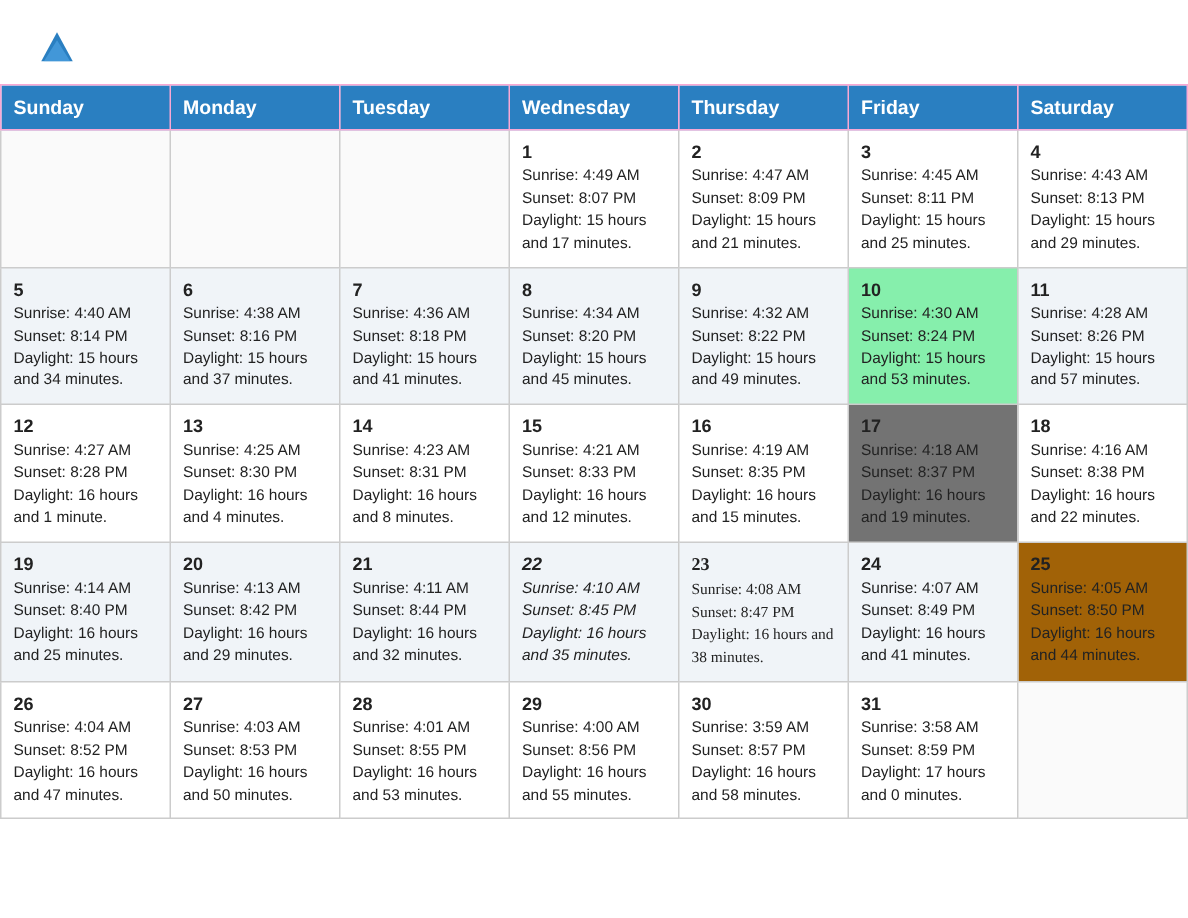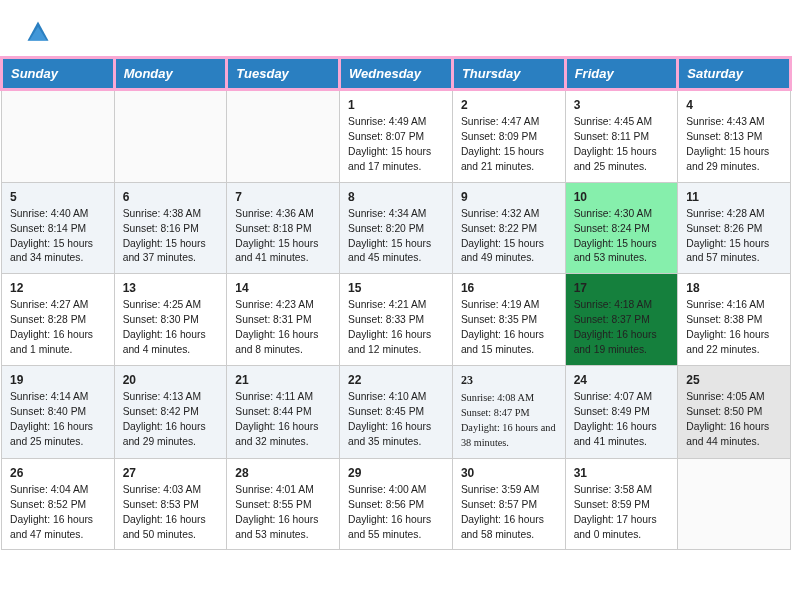--- a/index.html
+++ b/index.html
@@ -56,22 +56,21 @@
       border: 1px solid #bbb;
       margin: 0;
     }
     .calendar-table th {
       background: #2a7fc1;
       color: #fff;
       font-size: 13px;
       font-weight: bold;
       text-align: left;
       padding: 7px 8px;
-      border: 3px solid #f9a8d4;
-      font-style: italic;
+      border: 1px solid #f9a8d4;
     }
     .calendar-table td {
       vertical-align: top;
       padding: 7px 8px;
       border: 1px solid #ccc;
       font-size: 10.5px;
       color: #222;
       width: 113px;
       min-height: 80px;
       background: #fff;
@@ -196,21 +195,21 @@
           <div class="day-info">Sunrise: 4:23 AM<br>Sunset: 8:31 PM<br>Daylight: 16 hours and 8 minutes.</div>
         </td>
         <td style="background: rgb(255, 255, 255);">
           <span class="day-number">15</span>
           <div class="day-info">Sunrise: 4:21 AM<br>Sunset: 8:33 PM<br>Daylight: 16 hours and 12 minutes.</div>
         </td>
         <td style="background: rgb(255, 255, 255);">
           <span class="day-number">16</span>
           <div class="day-info">Sunrise: 4:19 AM<br>Sunset: 8:35 PM<br>Daylight: 16 hours and 15 minutes.</div>
         </td>
-        <td style="background: #15803d;">
+        <td style="background: #737373;">
           <span class="day-number">17</span>
           <div class="day-info">Sunrise: 4:18 AM<br>Sunset: 8:37 PM<br>Daylight: 16 hours and 19 minutes.</div>
         </td>
         <td style="background: rgb(255, 255, 255);">
           <span class="day-number">18</span>
           <div class="day-info">Sunrise: 4:16 AM<br>Sunset: 8:38 PM<br>Daylight: 16 hours and 22 minutes.</div>
         </td>
       </tr>
       <tr>
         <td style="background: rgb(240, 244, 248);">
@@ -218,33 +217,33 @@
           <div class="day-info">Sunrise: 4:14 AM<br>Sunset: 8:40 PM<br>Daylight: 16 hours and 25 minutes.</div>
         </td>
         <td style="background: rgb(240, 244, 248);">
           <span class="day-number">20</span>
           <div class="day-info">Sunrise: 4:13 AM<br>Sunset: 8:42 PM<br>Daylight: 16 hours and 29 minutes.</div>
         </td>
         <td style="background: rgb(240, 244, 248);">
           <span class="day-number">21</span>
           <div class="day-info">Sunrise: 4:11 AM<br>Sunset: 8:44 PM<br>Daylight: 16 hours and 32 minutes.</div>
         </td>
-        <td style="background: rgb(240, 244, 248);">
+        <td style="background: rgb(240, 244, 248); font-style: italic;">
           <span class="day-number">22</span>
           <div class="day-info">Sunrise: 4:10 AM<br>Sunset: 8:45 PM<br>Daylight: 16 hours and 35 minutes.</div>
         </td>
         <td style="background: rgb(240, 244, 248); font-family: Liberation Serif, serif;">
           <span class="day-number">23</span>
           <div class="day-info">Sunrise: 4:08 AM<br>Sunset: 8:47 PM<br>Daylight: 16 hours and 38 minutes.</div>
         </td>
         <td style="background: rgb(240, 244, 248);">
           <span class="day-number">24</span>
           <div class="day-info">Sunrise: 4:07 AM<br>Sunset: 8:49 PM<br>Daylight: 16 hours and 41 minutes.</div>
         </td>
-        <td style="background: #e5e5e5;">
+        <td style="background: #a16207;">
           <span class="day-number">25</span>
           <div class="day-info">Sunrise: 4:05 AM<br>Sunset: 8:50 PM<br>Daylight: 16 hours and 44 minutes.</div>
         </td>
       </tr>
       <tr>
         <td style="background: rgb(255, 255, 255);">
           <span class="day-number">26</span>
           <div class="day-info">Sunrise: 4:04 AM<br>Sunset: 8:52 PM<br>Daylight: 16 hours and 47 minutes.</div>
         </td>
         <td style="background: rgb(255, 255, 255);">

